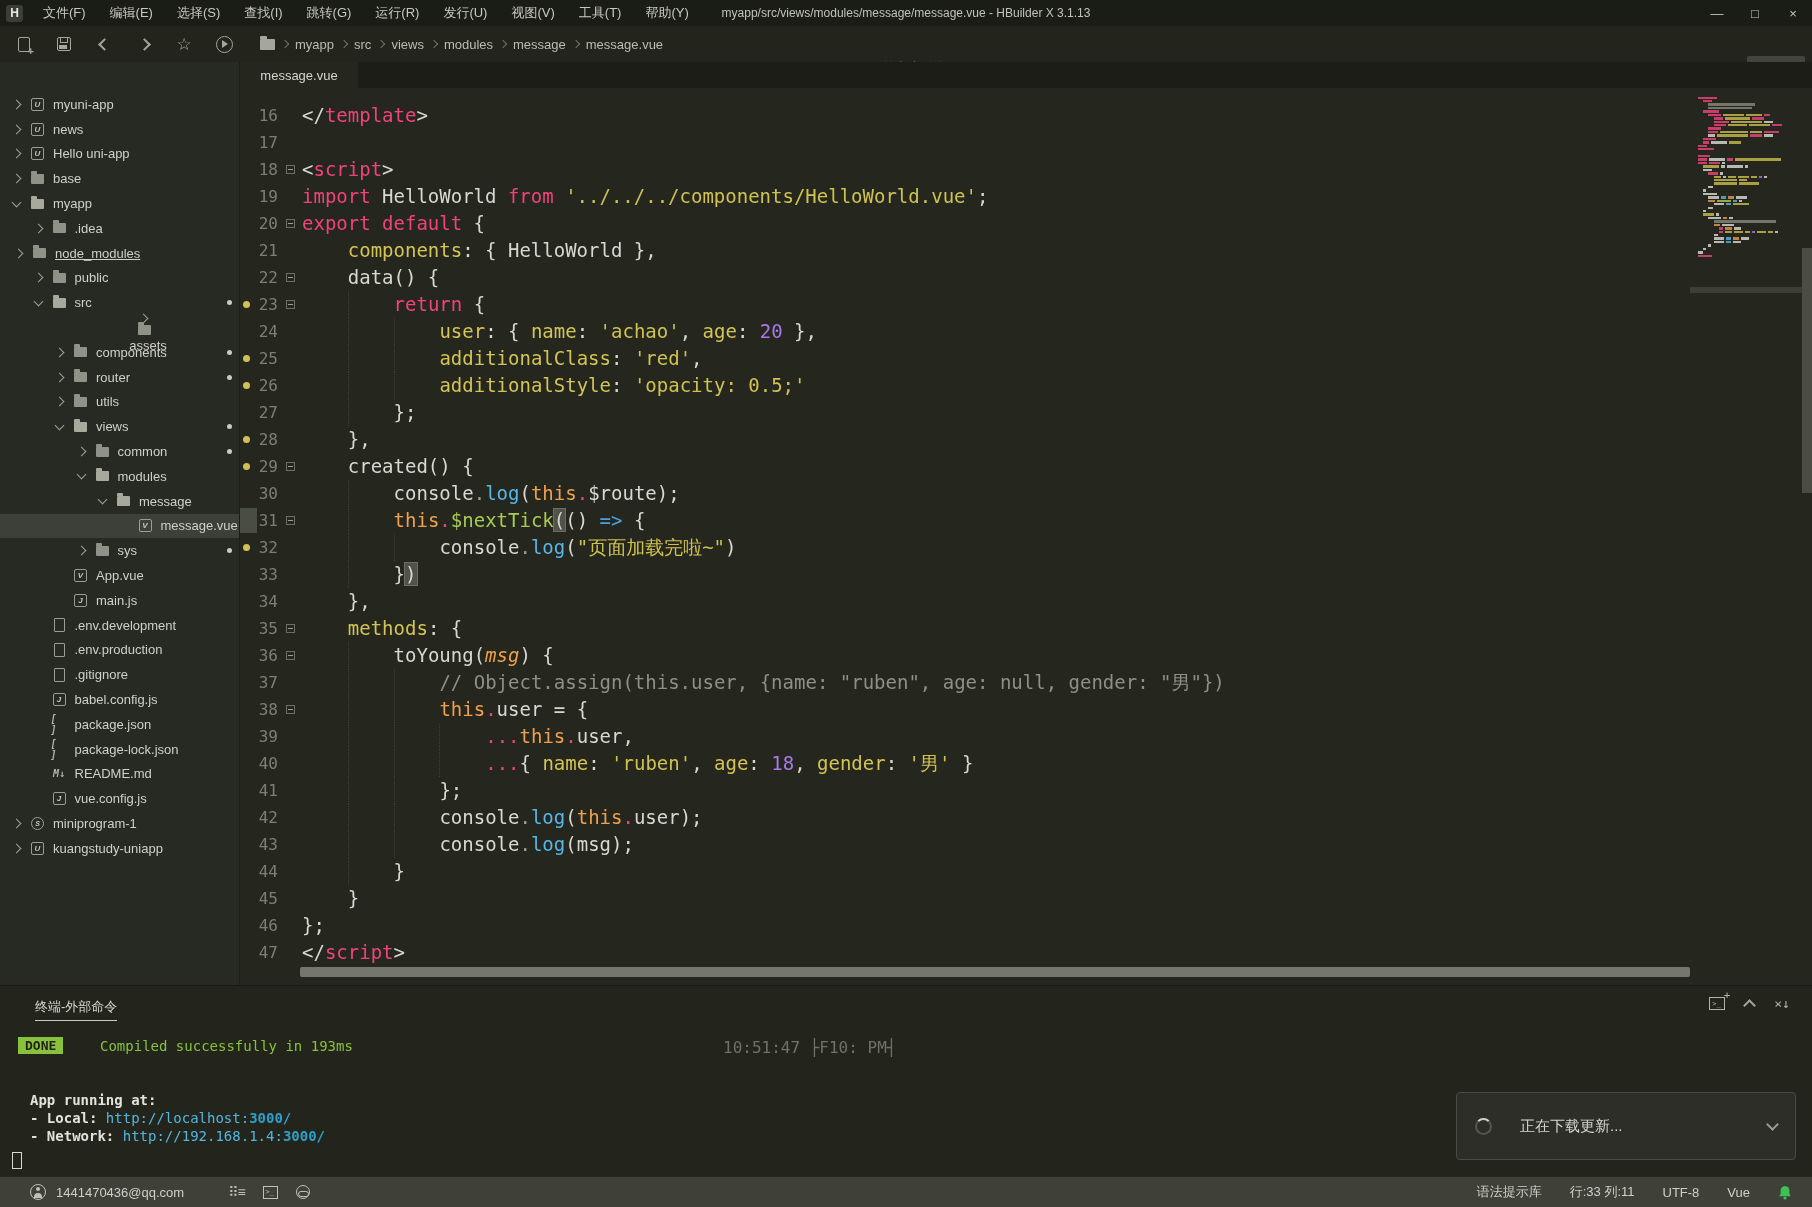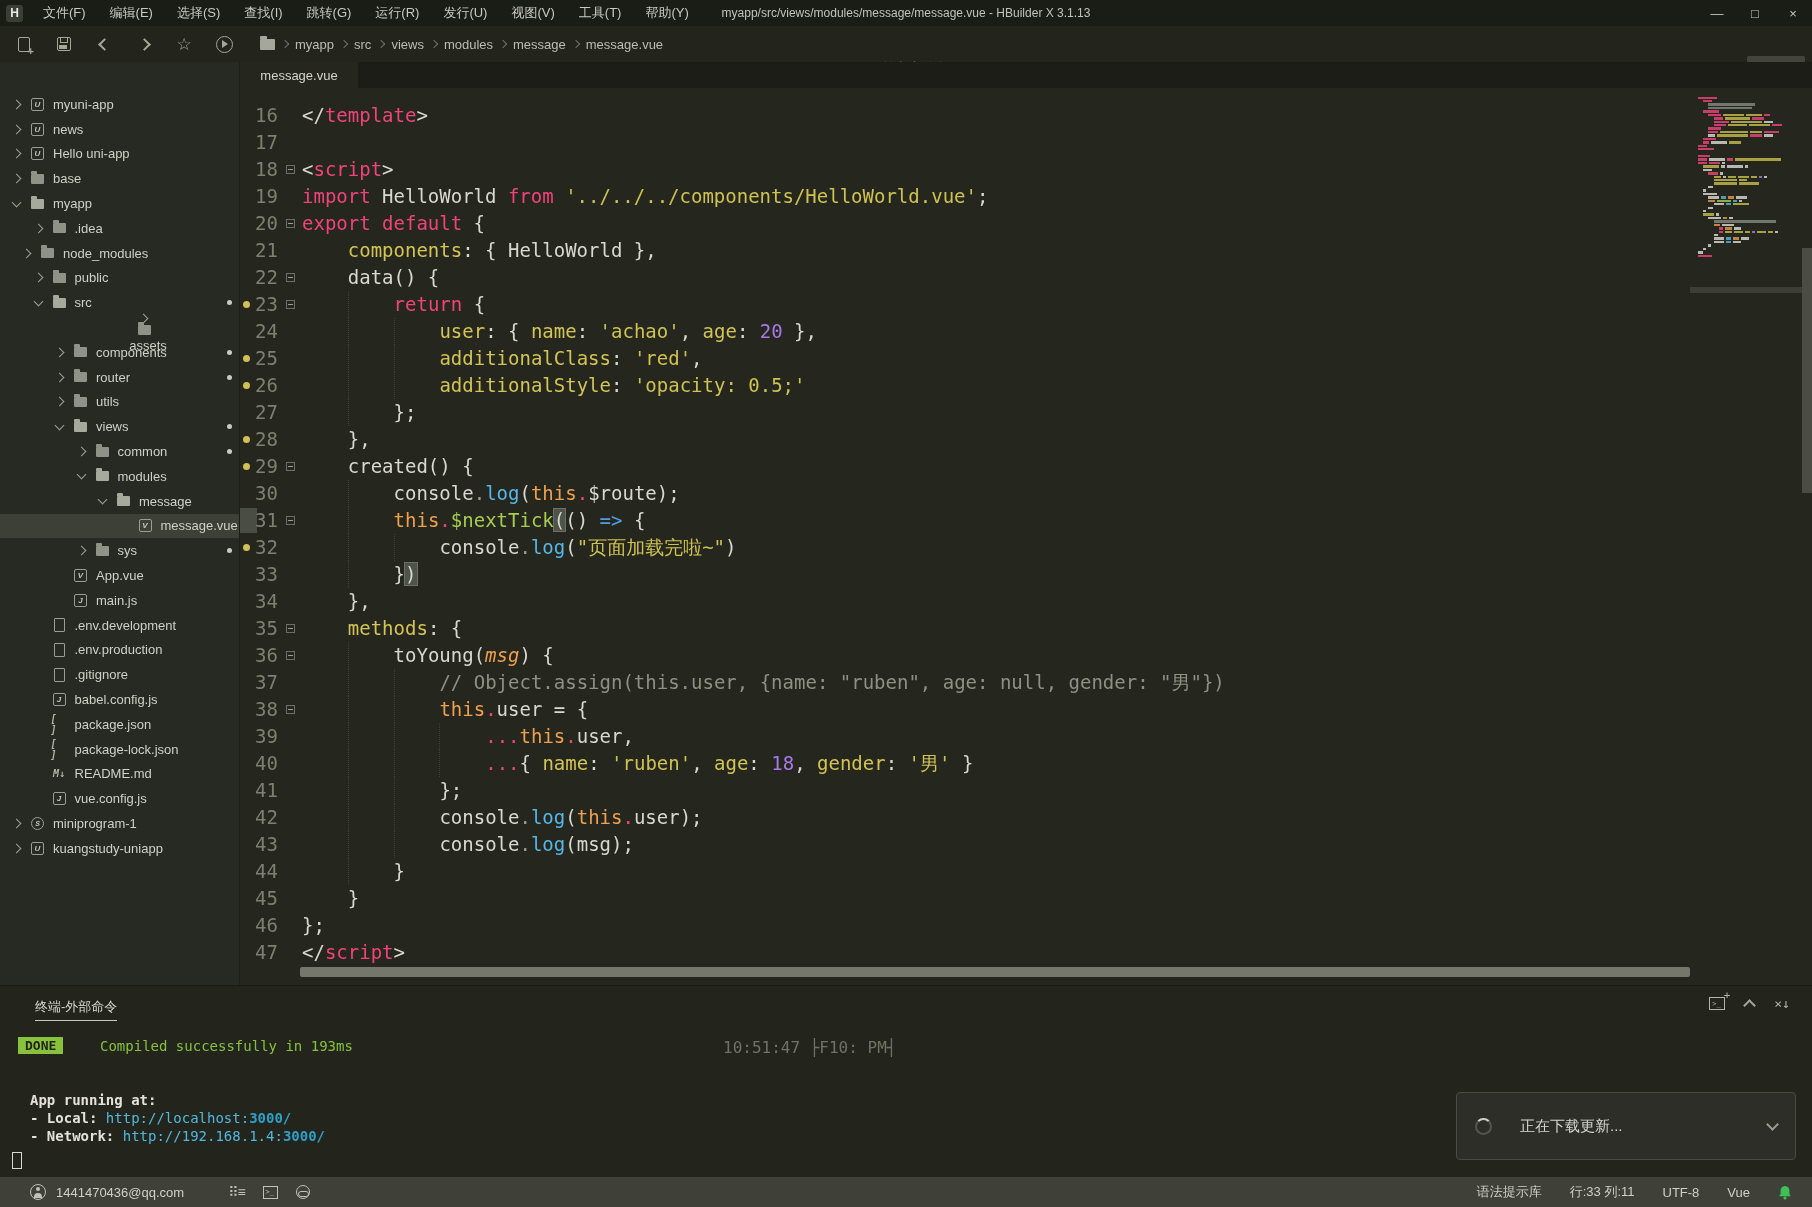--- a/index.html
+++ b/index.html
@@ -72,21 +72,21 @@
 
   
   .tabbar { position:absolute; left:240px; top:62px; width:1572px; height:26px; background:#1b1d16; }
   .tab { position:absolute; left:0; top:0; width:118px; height:26px; background:#25271f; color:#d5d5cd;
          font-size:13px; display:flex; align-items:center; justify-content:center; }
 
   
   .editor { position:absolute; left:240px; top:88px; width:1572px; height:897px; background:#25271f; overflow:hidden; }
   .code-line { position:relative; height:27px; font-family:"DejaVu Sans Mono", monospace; font-size:19px;
                line-height:27px; white-space:pre; }
-  .lnno { position:absolute; left:0; top:0; width:38px; text-align:right; color:#7d8070; font-size:19px; }
+  .lnno { position:absolute; left:0; top:0; width:38px; text-align:right; color:#7d8070; font-size:16px; }
   .chg-dot { position:absolute; left:3px; top:10px; width:7px; height:7px; border-radius:50%; background:#d2bf55; }
   .cur-block { position:absolute; left:0; top:1px; width:17px; height:25px; background:#4a4d43; }
   .foldbox { position:absolute; left:46px; top:9px; width:9px; height:9px; border:1px solid #6c6f62; }
   .foldbox::after { content:''; position:absolute; left:1px; right:1px; top:3px; border-top:1px solid #9a9d90; }
   .code-text { position:absolute; left:62px; top:0; }
   .guide { position:absolute; top:0; bottom:0; border-left:1px dotted #3e4137; }
   .tk-k { color:#f0437a; } .tk-w { color:#d8d8d0; } .tk-w2 { color:#9b9e90; }
   .tk-s { color:#cfc251; } .tk-y { color:#d3c455; } .tk-n { color:#a878e8; }
   .tk-t2 { color:#efa04e; } .tk-f { color:#56b7e8; } .tk-g { color:#a8cc52; }
   .tk-a { color:#4f9fe0; } .tk-c { color:#8d9082; } .tk-p { color:#f0437a; }
@@ -253,21 +253,21 @@
           </span>
           <span>myapp</span>
         </div>
         <div class="tree-row" style="padding-left: 34.5px;">
           <span class="tree-chev closed"></span>
           <span class="ti">
             <i class="ti-folder"></i>
           </span>
           <span>.idea</span>
         </div>
-        <div class="tree-row" style="padding-left: 23px;">
+        <div class="tree-row" style="padding-left: 15px; text-decoration: underline;">
           <span class="tree-chev closed"></span>
           <span class="ti">
             <i class="ti-folder"></i>
           </span>
           <span>node_modules</span>
         </div>
         <div class="tree-row" style="padding-left: 34.5px;">
           <span class="tree-chev closed"></span>
           <span class="ti">
             <i class="ti-folder"></i>

